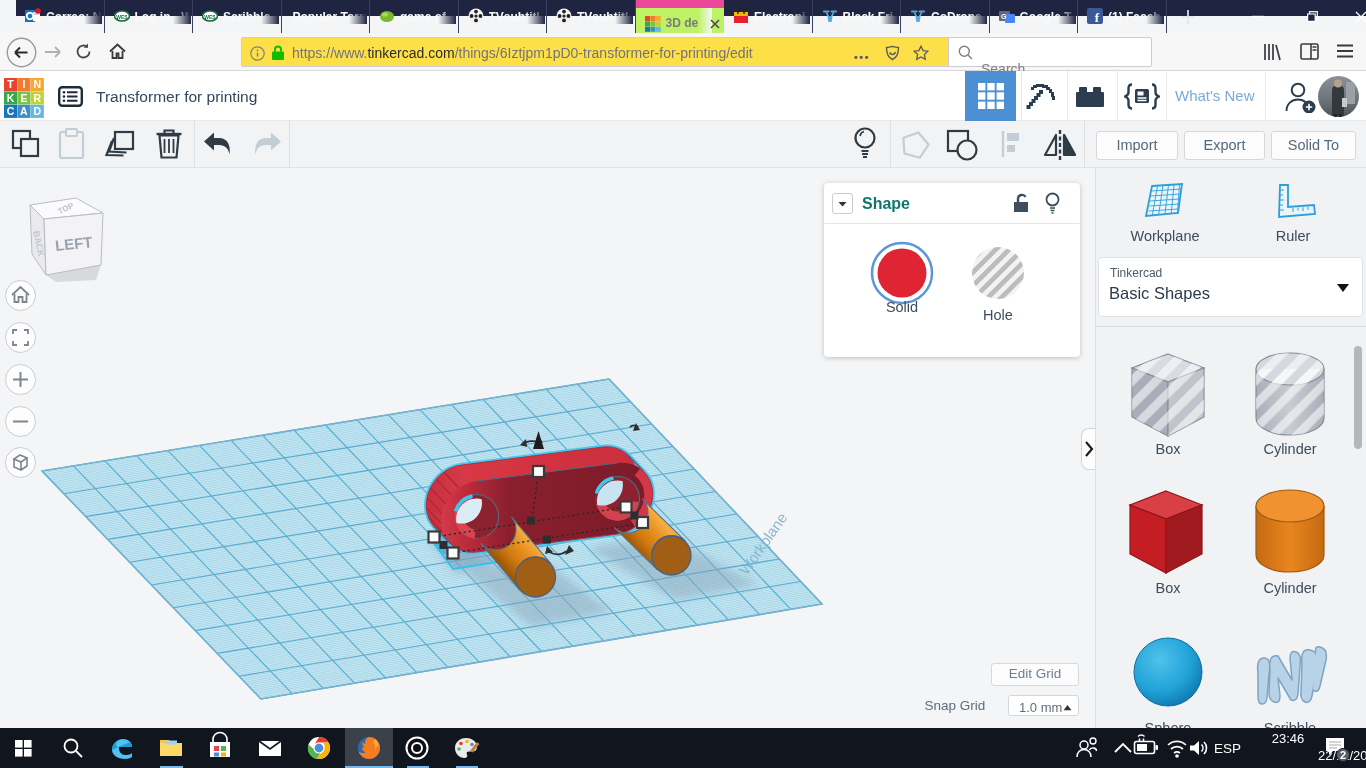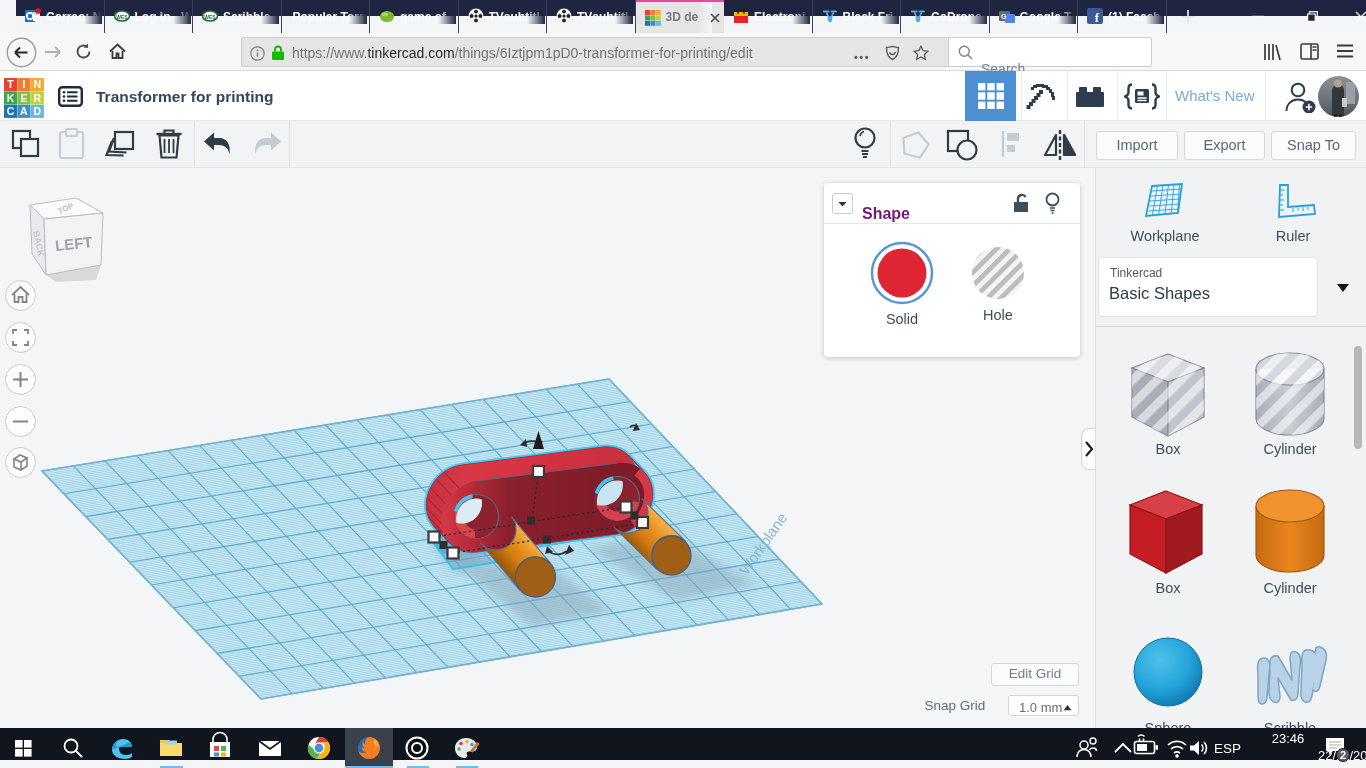--- a/index.html
+++ b/index.html
@@ -2,33 +2,33 @@
 <html><head><meta charset="utf-8">
 <style>
 *{margin:0;padding:0;box-sizing:border-box}
 html,body{width:1366px;height:768px;overflow:hidden;font-family:"Liberation Sans",sans-serif;background:#f4f5f6}
 .abs{position:absolute}
 #tabbar{position:absolute;left:16px;top:0;width:1366px;height:16px;background:#1f2540}
 .tab{position:absolute;top:0;height:33px;width:88.5px;overflow:hidden;border-right:1px solid #3a4160;color:#f9f9fa;font-size:12px;font-weight:bold}
 .tab .ttl{position:absolute;left:30px;top:9.5px;white-space:nowrap;width:56px;overflow:hidden}
 .tab .fav{position:absolute;left:9px;top:8px;width:16px;height:16px}
 .tab.noicon .ttl{left:11px;width:74px}
-.tab.active{background:#e5e5e5;color:#0c0c0d;border-right:none;border-top:2px solid #ec4899}
+.tab.active{background:#bef264;color:#0c0c0d;border-right:none;border-top:8px solid #ec4899}
 .tab.active .ttl{top:8px}
 .fade:after{content:"";position:absolute;right:0;top:0;bottom:0;width:18px;background:linear-gradient(to right,rgba(31,37,64,0),#1f2540)}
 .tab.active .fade2{position:absolute;right:12px;top:0;bottom:0;width:14px;background:linear-gradient(to right,rgba(245,246,247,0),#f5f6f7)}
 #navbar{position:absolute;left:0;top:33px;width:1366px;height:38px;background:#f7f7f8;border-bottom:1px solid #d9d9dc}
-.urlbox{position:absolute;left:241px;top:4px;width:829px;height:30px;background:#e5e5e5;border:1px solid #ccccd4;border-radius:2px}
+.urlbox{position:absolute;left:241px;top:4px;width:829px;height:30px;background:#fde047;border:1px solid #ccccd4;border-radius:2px}
 .searchbox{position:absolute;left:948px;top:4px;width:204px;height:30px;background:#fff;border:1px solid #ccccd4;border-radius:2px}
 #tkheader{position:absolute;left:0;top:71px;width:1366px;height:50px;background:#fff;border-bottom:1px solid #e6e8ea}
 #tktoolbar{position:absolute;left:0;top:121px;width:1366px;height:47px;background:#f2f3f5;border-bottom:1px solid #e0e3e6}
 .tbtn{position:absolute;top:10px;height:29px;background:#fcfcfd;border:1px solid #d5d9dc;border-radius:3px;color:#56697a;font-size:14.5px;text-align:center;line-height:27px}
 #canvas{position:absolute;left:0;top:168px;width:1095px;height:560px;background:#f4f5f6;overflow:hidden}
 #sidebar{position:absolute;left:1095px;top:168px;width:271px;height:560px;background:#f1f2f4;border-left:1px solid #dcdfe1;overflow:hidden}
-#taskbar{position:absolute;left:0;top:728px;width:1366px;height:32px;background:#11151d}
+#taskbar{position:absolute;left:0;top:728px;width:1366px;height:40px;background:#11151d}
 .vseph{position:absolute;top:0;width:1px;height:49px;background:#ebebed}
 .vsept{position:absolute;top:0;width:1px;height:46px;background:#dee1e4}
 .circbtn{position:absolute;width:31px;height:31px;border-radius:50%;background:#fdfdfe;border:1.5px solid #c9ccd0}
 .slabel{position:absolute;font-size:14.5px;color:#3d4d5c;text-align:center;width:120px}
 </style></head>
 <body>
 <div id="tabbar">
     <div class="tab" style="left:0.0px">
       <svg class="fav" viewBox="0 0 16 16">
         <rect x="0" y="2" width="10" height="12" fill="#1c74bd"></rect>
@@ -239,21 +239,21 @@
       <rect x="26.8" y="26.8" width="13.1" height="13.1" fill="#66b8dc"></rect>
       <text x="33.3" y="37.1" font-size="10.5" font-weight="bold" fill="#fff" text-anchor="middle" font-family="Liberation Sans">D</text>
     </svg>
     <svg class="abs" style="left:58px;top:15px" width="25" height="21" viewBox="0 0 25 21">
       <rect x="1.2" y="1.2" width="22.6" height="18.6" rx="3" fill="none" stroke="#1e2b38" stroke-width="2.4"></rect>
       <circle cx="6" cy="6.3" r="1.3" fill="#1e2b38"></circle>
       <circle cx="6" cy="10.5" r="1.3" fill="#1e2b38"></circle>
       <circle cx="6" cy="14.7" r="1.3" fill="#1e2b38"></circle>
       <path d="M9 6.3h10.5M9 10.5h10.5M9 14.7h10.5" stroke="#1e2b38" stroke-width="2"></path>
     </svg>
-    <div class="abs" style="left:96px;top:15px;font-size:15.5px;font-weight:bold;color:#33475b;line-height:21px">Transformer for printing</div>
+    <div class="abs" style="left:96px;top:15px;font-size:15.5px;font-weight:normal;color:#33475b;line-height:21px">Transformer for printing</div>
     <div class="vseph" style="left:1021px"></div>
     <div class="vseph" style="left:1067px"></div>
     <div class="vseph" style="left:1117px"></div>
     <div class="vseph" style="left:1166px"></div>
     <div class="vseph" style="left:1265px"></div>
     <div class="abs" style="left:965px;top:0;width:51px;height:50px;background:#4c8fd2"></div>
     <svg class="abs" style="left:978px;top:12px" width="26" height="26" viewBox="0 0 26 26">
       <rect x="0.0" y="0.0" width="7.4" height="7.4" fill="#fff"></rect>
       <rect x="9.3" y="0.0" width="7.4" height="7.4" fill="#fff"></rect>
       <rect x="18.6" y="0.0" width="7.4" height="7.4" fill="#fff"></rect>
@@ -378,21 +378,21 @@
     </svg>
     <svg class="abs" style="left:1043px;top:8px" width="34" height="32" viewBox="0 0 34 32">
       <path d="M17 1v30" stroke="#2f3c46" stroke-width="2.4" stroke-dasharray="4,2.5"></path>
       <path d="M13 6v20L2 26z" fill="none" stroke="#2f3c46" stroke-width="2.2" stroke-linejoin="round"></path>
       <path d="M21 6v20l11 0z" fill="#2f3c46" stroke="#2f3c46" stroke-width="2.2" stroke-linejoin="round"></path>
       <path d="M21 6l11 20" stroke="#2f3c46" stroke-width="2.2"></path>
     </svg>
     <div class="vsept" style="left:1084px"></div>
     <div class="tbtn" style="left:1096px;width:82px">Import</div>
     <div class="tbtn" style="left:1184px;width:81px">Export</div>
-    <div class="tbtn" style="left:1271px;width:85px">Snap To</div>
+    <div class="tbtn" style="left:1271px;width:85px">Solid To</div>
   </div>
 <div id="canvas">
     <svg width="1095" height="560" style="position:absolute;left:0;top:0">
       <defs>
         <linearGradient id="frontg" x1="430" y1="0" x2="650" y2="0" gradientUnits="userSpaceOnUse">
           <stop offset="0" stop-color="#e0404e"></stop>
           <stop offset="0.16" stop-color="#bd2c3c"></stop>
           <stop offset="0.36" stop-color="#8a1f2d"></stop>
           <stop offset="1" stop-color="#7b1b28"></stop>
         </linearGradient>
@@ -519,35 +519,35 @@
     <svg class="abs" style="left:5px;top:279px" width="31" height="31" viewBox="0 0 31 31">
       <g fill="none" stroke="#7d868d" stroke-width="1.6">
         <path d="M9 12l6-4 7 3-6 4z"></path>
         <path d="M9 12v8l7 3 6-4v-8M16 15v8"></path>
       </g>
     </svg>
     <div class="abs" style="left:824px;top:15px;width:256px;height:174px;background:#fff;border-radius:4px;box-shadow:0 1px 5px rgba(0,0,0,0.22)">
 <div class="abs" style="left:8px;top:10px;width:21px;height:21px;border:1px solid #c6cdd4;border-radius:3px;background:#fff"><svg width="19" height="19" viewBox="0 0 19 19">
           <path d="M5.5 8l4 4.5 4-4.5z" fill="#333"></path>
         </svg></div>
-<div class="abs" style="left:38px;top:22px;font-size:16px;font-weight:bold;color:#701a75">Shape</div>
+<div class="abs" style="left:38px;top:12px;font-size:16px;font-weight:bold;color:#0f766e">Shape</div>
 <svg class="abs" style="left:188px;top:10px" width="18" height="20" viewBox="0 0 18 20">
         <rect x="2" y="9" width="14" height="10" fill="#3d4f5c"></rect>
         <path d="M6 9V5.5A4 4 0 0 1 13.5 4" fill="none" stroke="#3d4f5c" stroke-width="2.4"></path>
       </svg>
 <svg class="abs" style="left:220px;top:9px" width="17" height="22" viewBox="0 0 17 22">
         <circle cx="8.5" cy="7.5" r="6" fill="none" stroke="#3d4f5c" stroke-width="1.8"></circle>
         <path d="M6 16h5M6.5 18.5h4M7.5 21h2" stroke="#3d4f5c" stroke-width="1.5"></path>
       </svg>
 <div class="abs" style="left:0;top:40px;width:256px;height:1px;background:#e4e7e9"></div>
 <svg class="abs" style="left:46px;top:58px" width="64" height="64" viewBox="0 0 64 64">
         <circle cx="32" cy="32" r="30" fill="none" stroke="#5b97d6" stroke-width="2.5"></circle>
         <circle cx="32" cy="32" r="24.5" fill="#df2534"></circle>
       </svg>
-<div class="slabel" style="left:18px;top:128px">Solid</div>
+<div class="slabel" style="left:18px;top:116px">Solid</div>
 <svg class="abs" style="left:146px;top:62px" width="56" height="56" viewBox="0 0 56 56">
         <defs>
           <pattern id="hstr" width="9.5" height="9.5" patternTransform="rotate(45)" patternUnits="userSpaceOnUse">
             <rect width="9.5" height="9.5" fill="#f3f3f3"></rect>
             <rect width="4.8" height="9.5" fill="#bcbcbc"></rect>
           </pattern>
         </defs>
         <circle cx="28" cy="28" r="26" fill="url(#hstr)"></circle>
       </svg>
 <div class="slabel" style="left:114px;top:124px">Hole</div>
@@ -573,21 +573,21 @@
 </g>
     </svg>
     <div class="slabel" style="left:9px;top:60px;width:120px">Workplane</div>
     <svg class="abs" style="left:180px;top:15px" width="40" height="36" viewBox="0 0 40 36">
 <path d="M4 2 L12 2 L12 24 L38 22 L39 31 L3 34 Z" fill="#eaf5fb" stroke="#2a9fd8" stroke-width="1.8"></path>
 <g stroke="#2a9fd8" stroke-width="1">
         <path d="M4 7h4M4 12h3M4 17h4M4 22h3M4 27h4M17 25v4M22 24.6v3M27 24.2v4M32 23.8v3"></path>
       </g>
     </svg>
     <div class="slabel" style="left:137px;top:60px;width:120px">Ruler</div>
-    <div class="abs" style="left:2px;top:89px;width:220px;height:60px;background:#fff;border:1px solid #e0e3e5;border-radius:4px">
+    <div class="abs" style="left:2px;top:89px;width:265px;height:60px;background:#fff;border:1px solid #e0e3e5;border-radius:4px">
 <div class="abs" style="left:11px;top:8px;font-size:12px;color:#4a5a68">Tinkercad</div>
 <div class="abs" style="left:10px;top:26px;font-size:16.5px;color:#2c3b4a">Basic Shapes</div>
 <svg class="abs" style="left:236px;top:24px" width="16" height="12" viewBox="0 0 16 12">
         <path d="M2 2l6 8 6-8z" fill="#111"></path>
       </svg>
 </div>
     <div class="abs" style="left:0;top:158px;width:271px;height:1px;background:#d8dbdd"></div>
     <div class="abs" style="left:258px;top:178px;width:8px;height:103px;background:#b5b7b9;border-radius:4px"></div>
     <svg class="abs" style="left:34px;top:185px" width="76" height="84" viewBox="0 0 76 84">
       <defs>

